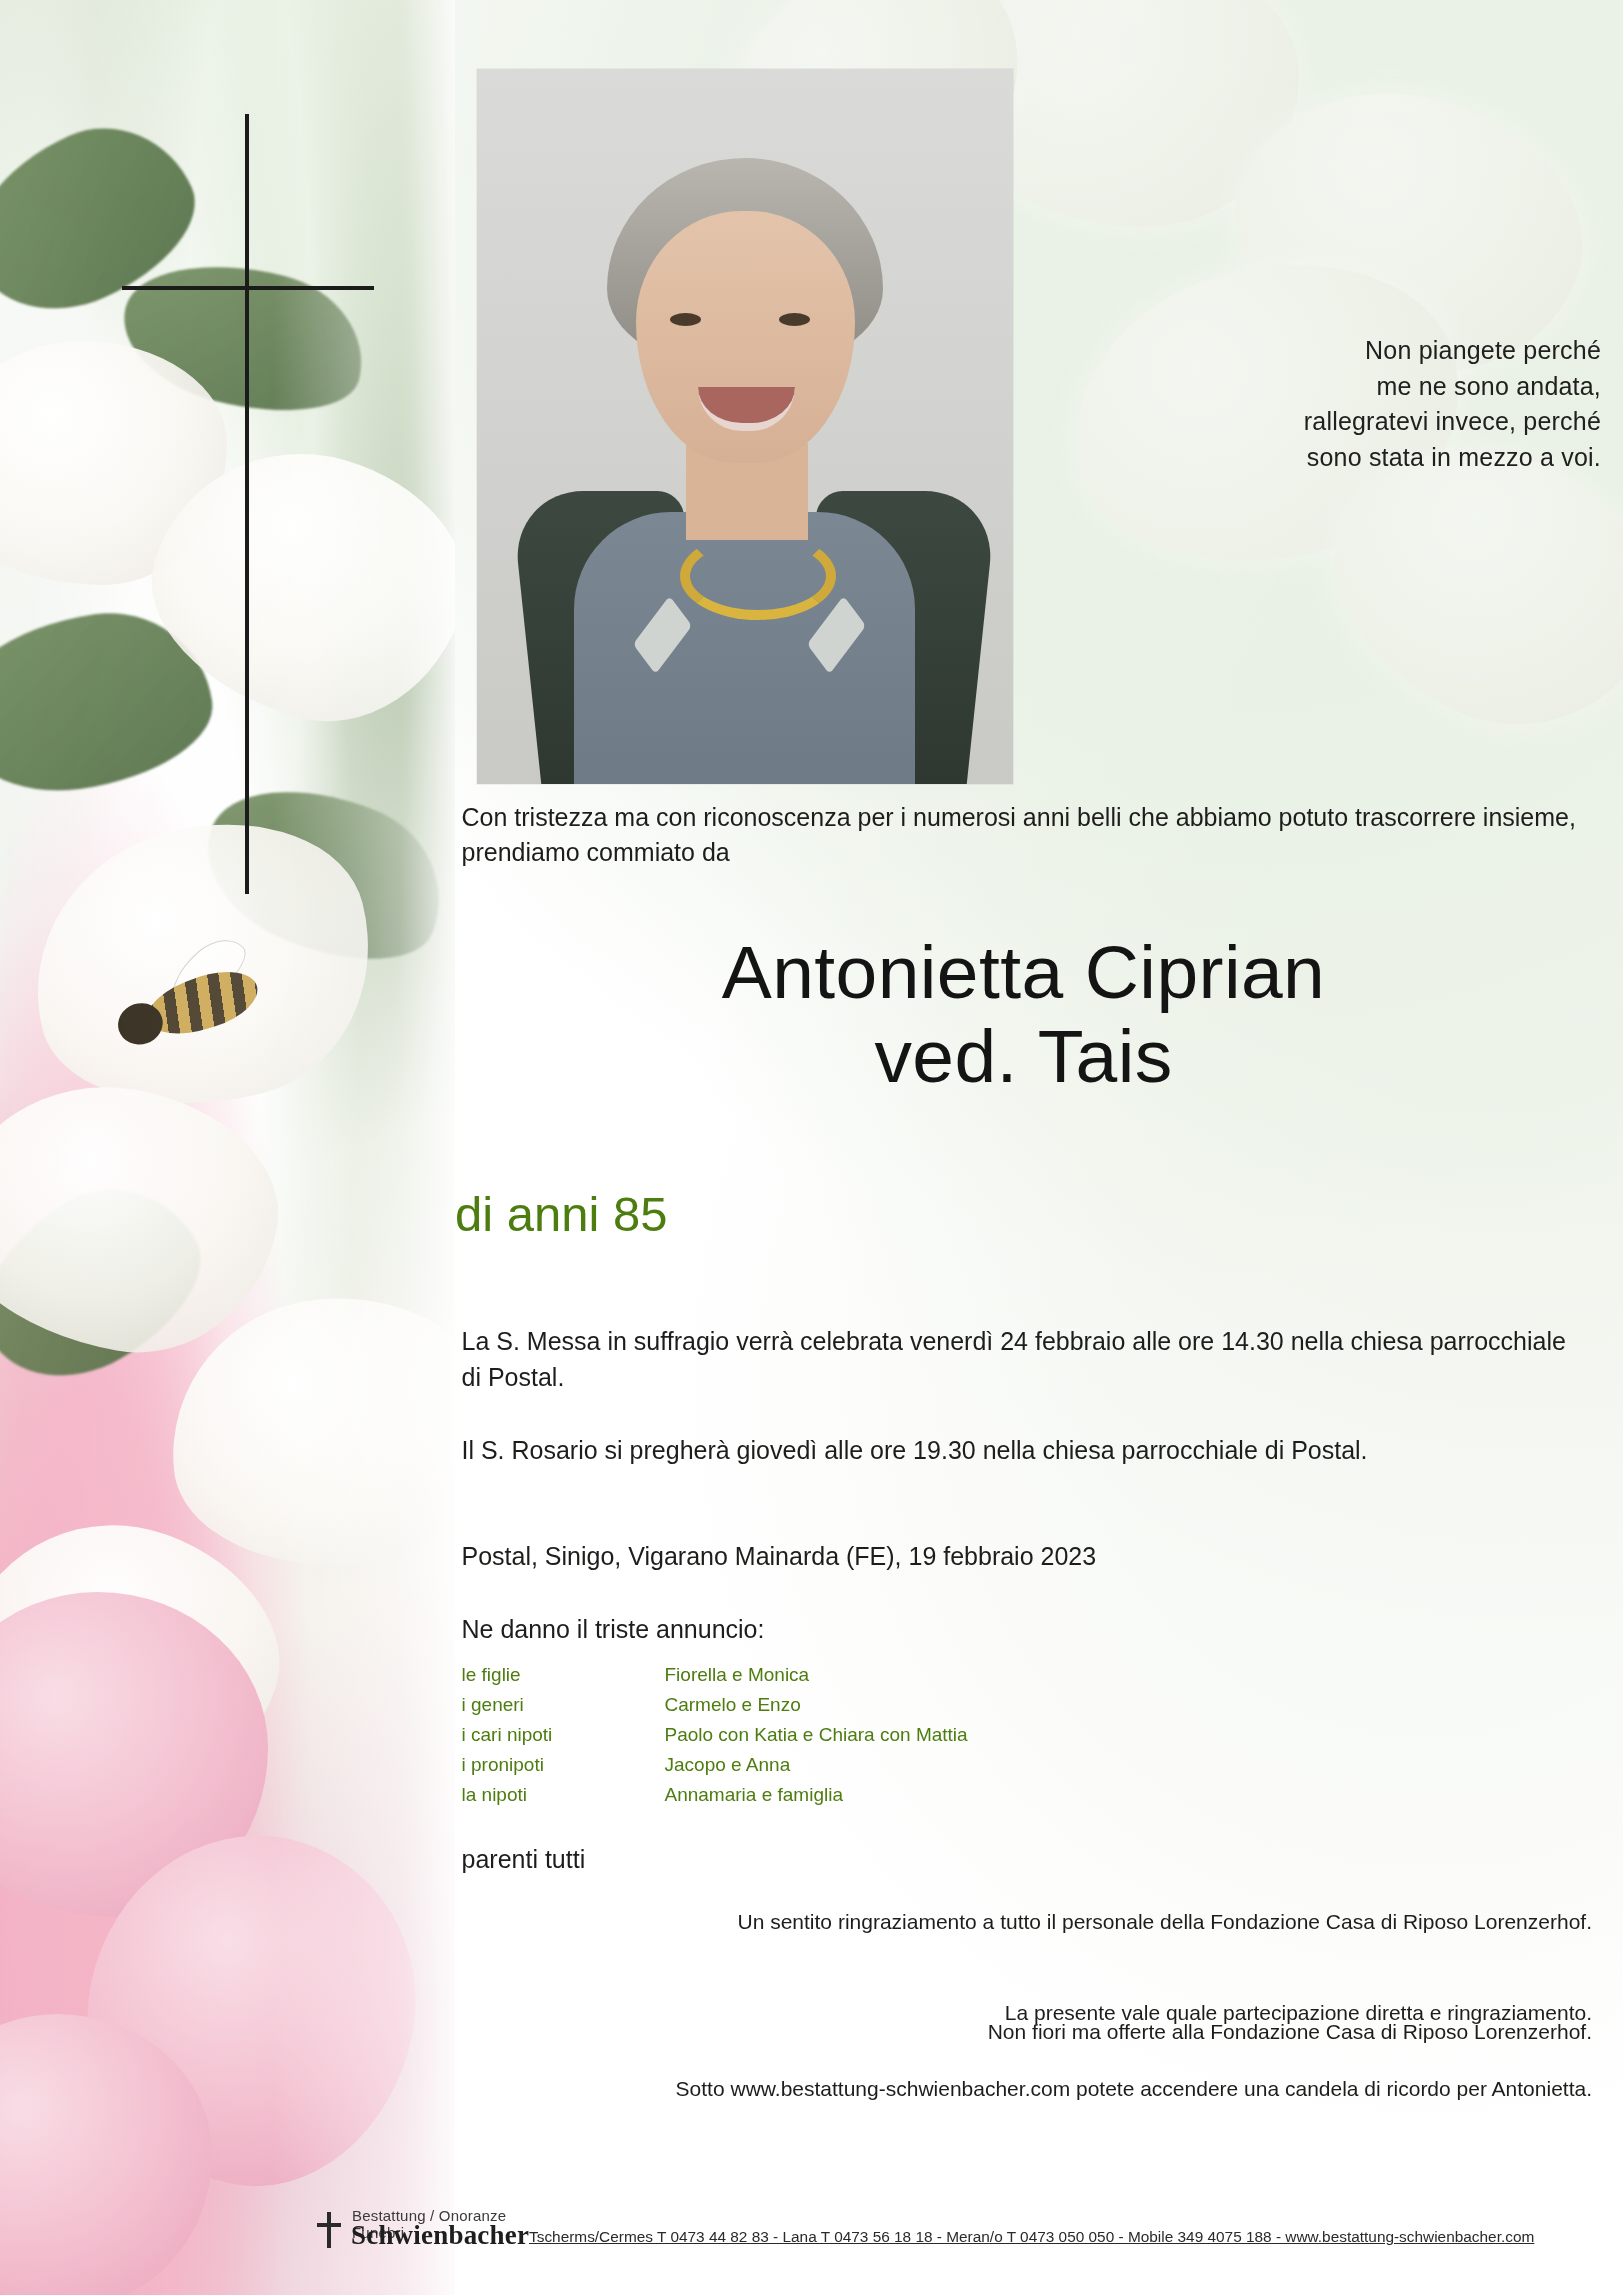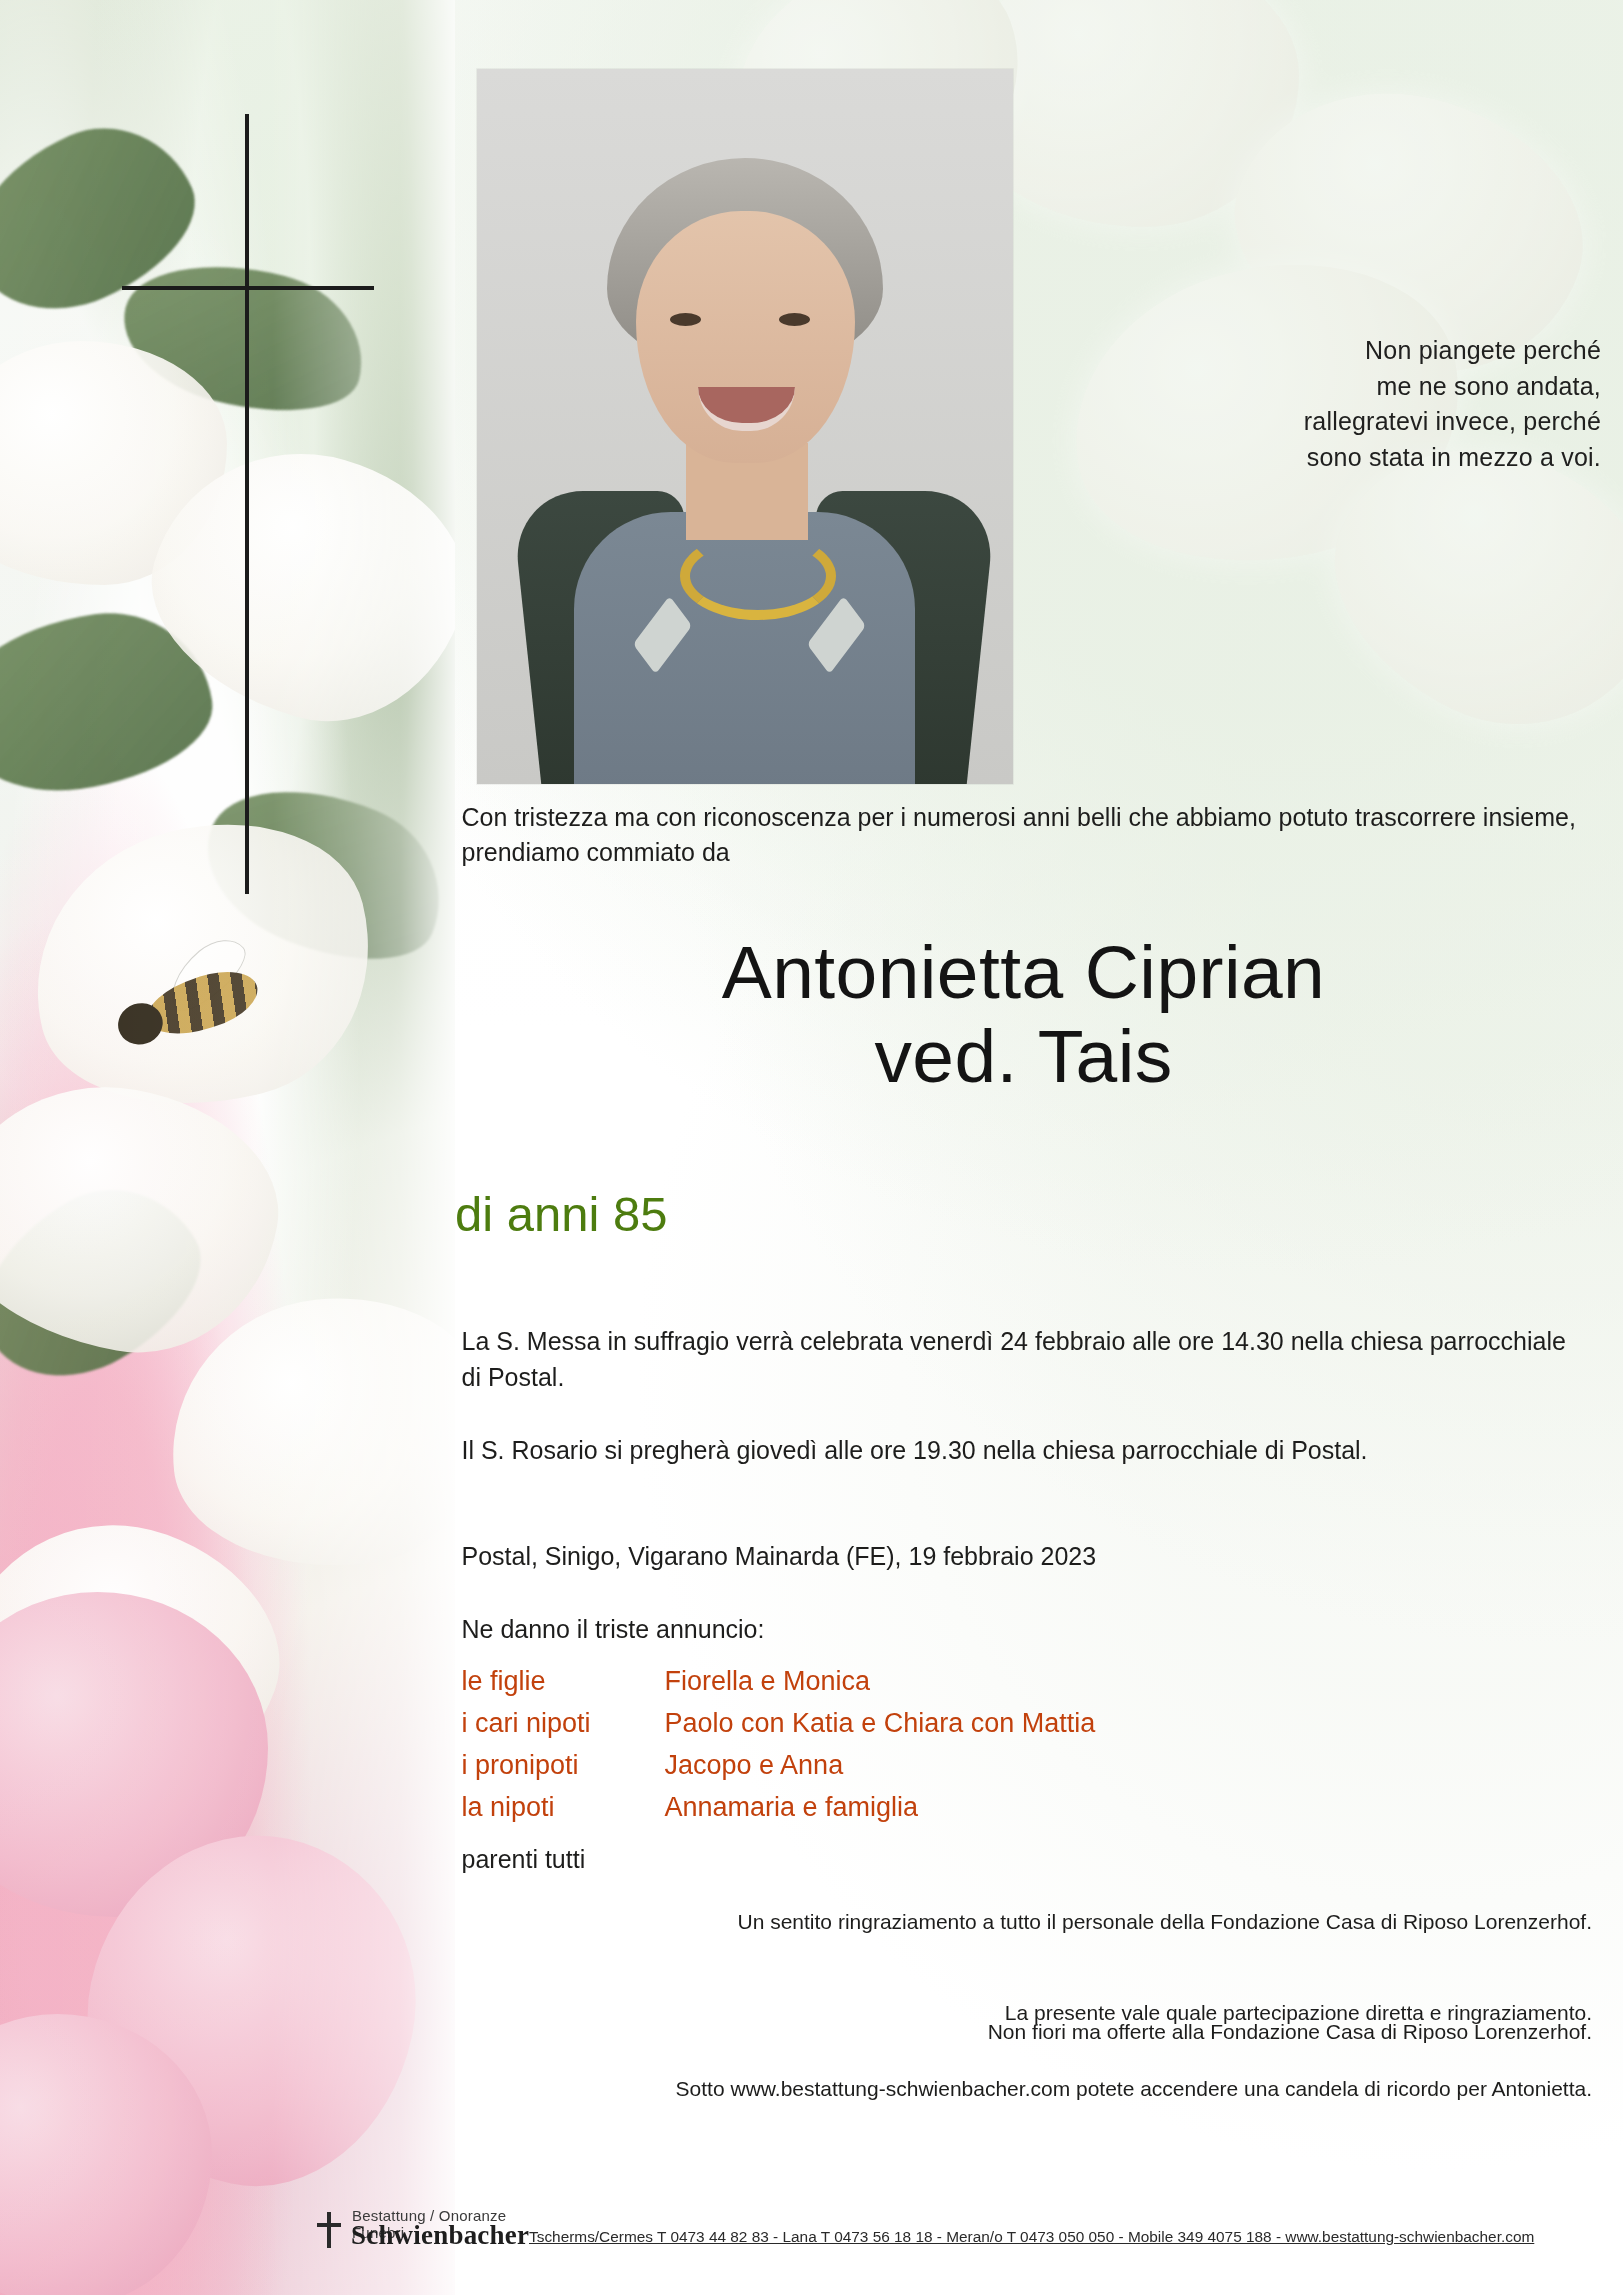--- a/index.html
+++ b/index.html
@@ -263,23 +263,23 @@
   .p-mass   { top: 1324px; }
   .p-rosary { top: 1433px; }
   .p-place  { top: 1539px; }
   .p-announce { top: 1612px; }
 
   .family {
     position: absolute;
     left: 6.5px;
     top: 1661px;
     width: 893px;
-    font-size: 27px;
+    font-size: 19px;
     line-height: 1.50;
-    color: #c2410c;
+    color: #4d7c0f;
   }
   .family table { border-collapse: collapse; }
   .family td { padding: 0 0 1.6px 0; vertical-align: top; }
   .family td.rel { width: 203px; white-space: nowrap; }
 
   .relatives {
     position: absolute;
     left: 6.5px;
     top: 1845px;
     font-size: 25px;
@@ -440,20 +440,24 @@
     <div class="para p-rosary">Il S. Rosario si pregherà  giovedì  alle ore 19.30 nella chiesa parrocchiale di Postal.</div>
     <div class="para p-place">Postal, Sinigo, Vigarano Mainarda (FE), 19 febbraio 2023</div>
     <div class="para p-announce">Ne danno il triste annuncio:</div>
 
     <div class="family">
       <table>
         <tbody>
           <tr>
             <td class="rel">le figlie</td>
             <td>Fiorella e Monica</td>
+          </tr>
+          <tr>
+            <td class="rel">i generi</td>
+            <td>Carmelo e Enzo</td>
           </tr>
           <tr>
             <td class="rel">i cari nipoti</td>
             <td>Paolo con Katia e Chiara con Mattia</td>
           </tr>
           <tr>
             <td class="rel">i pronipoti</td>
             <td>Jacopo e Anna</td>
           </tr>
           <tr>

